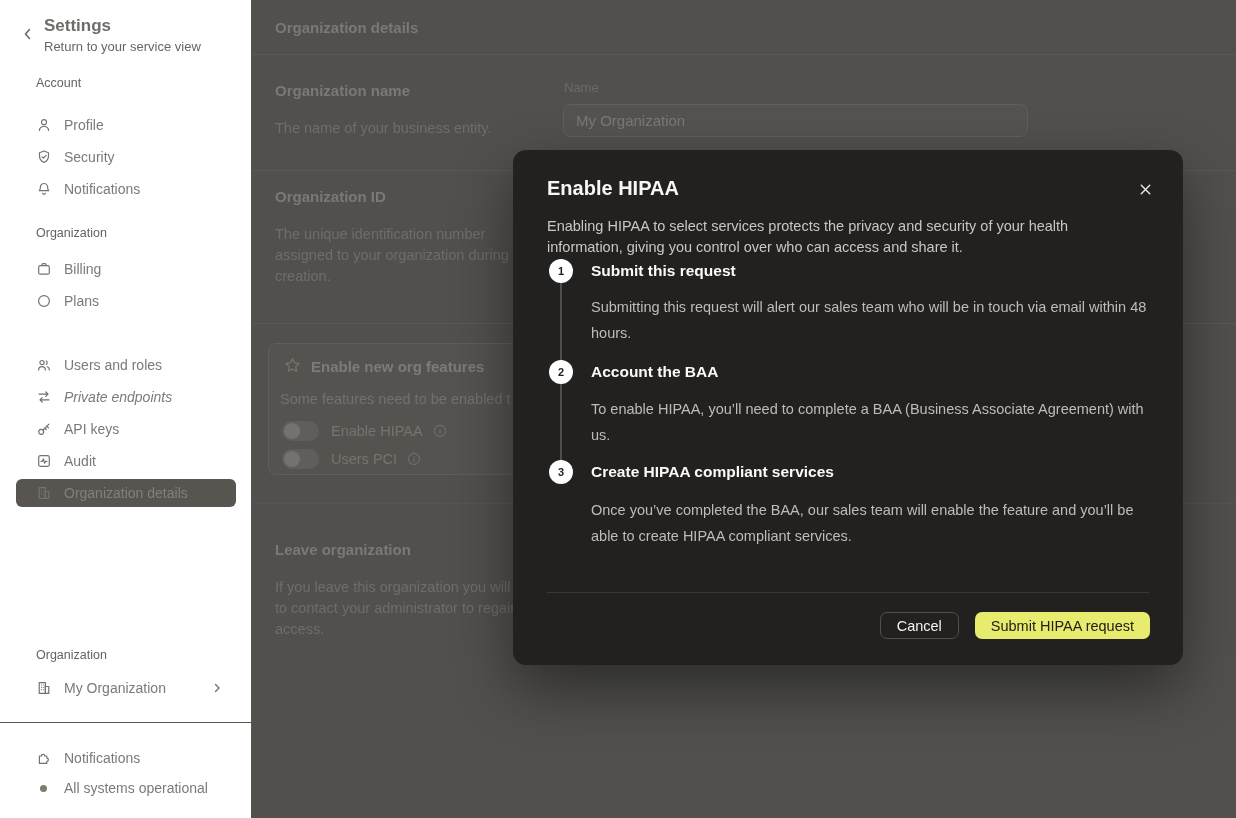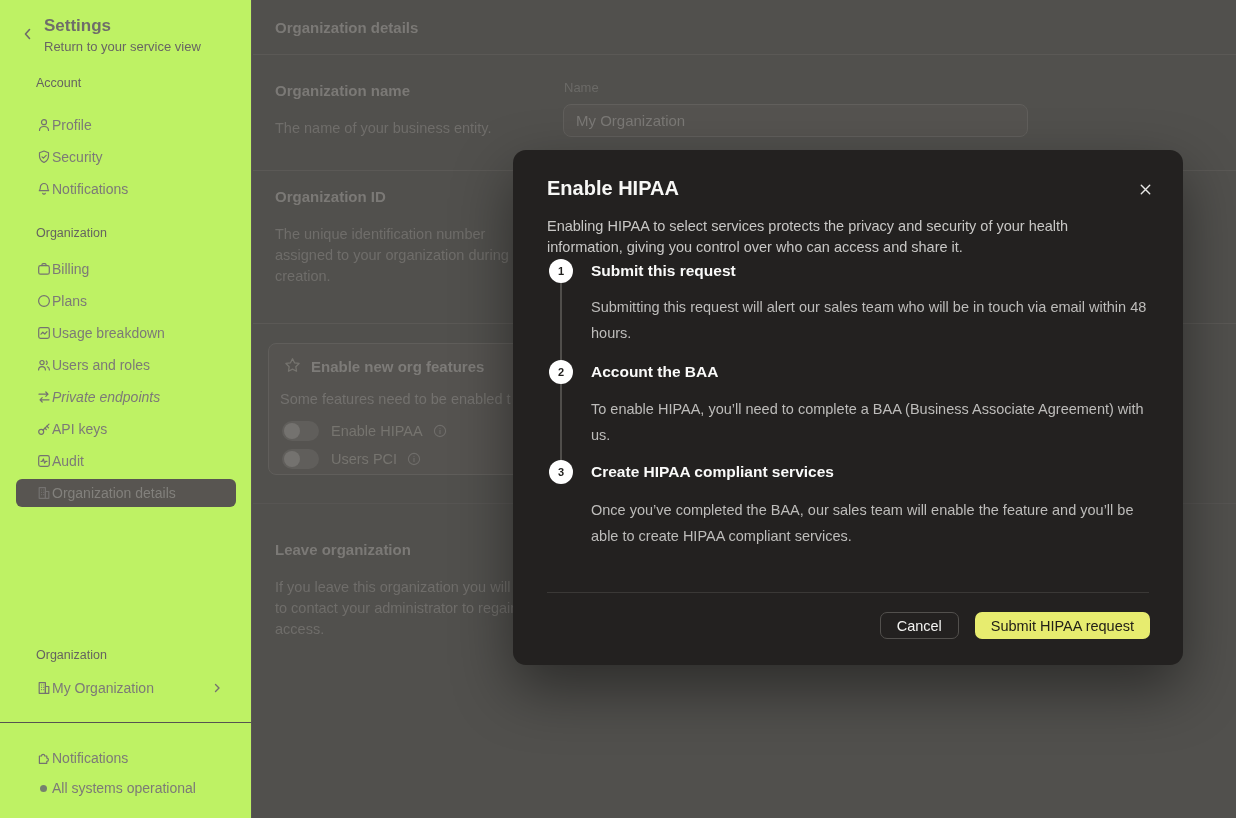--- a/index.html
+++ b/index.html
@@ -7,29 +7,29 @@
   body {
     font-family:"Liberation Sans", sans-serif;
     background:#51504d;
     position:relative;
     overflow:hidden;
     -webkit-font-smoothing:antialiased;
   }
   
   .sidebar {
     position:absolute; left:0; top:0; width:252px; height:818px;
-    background:#bef264; border-right:1px solid #585653;
+    background:#ffffff; border-right:1px solid #585653;
   }
   .sb-back { position:absolute; left:20px; top:26px; width:16px; height:16px; color:#6e6c69; cursor:pointer;}
   .sb-title { position:absolute; left:44px; top:16px; font-size:17px; font-weight:700; color:#6f6d6a; }
   .sb-sub { position:absolute; left:44px; top:39px; font-size:13px; color:#686663; }
   .sb-label { position:absolute; left:36px; font-size:12.5px; color:#656360; }
   .nav-item {
     position:absolute; left:16px; width:220px; height:28px;
-    display:flex; align-items:center; padding-left:20px;
+    display:flex; align-items:center; gap:12px; padding-left:20px;
     font-size:14px; color:#7c7a77; border-radius:6px; cursor:pointer;
   }
   .nav-item.selected { background:#585551; color:#82807c; }
   .nav-item .ico { width:16px; height:16px; color:#747270; flex:0 0 16px; display:flex; }
   .nav-item .chev { margin-left:auto; margin-right:14px; width:10px; height:10px; color:#74726f;}
   .sb-divider { position:absolute; left:0; top:722px; width:252px; height:1px; background:#565451; }
   .status-dot { width:7px; height:7px; border-radius:50%; background:#75806e; margin-left:4px; margin-right:5px; flex:0 0 7px;}
   
   .main { position:absolute; left:253px; top:0; right:0; height:818px; }
   .main-header-title { position:absolute; left:22px; top:19px; font-size:15px; font-weight:700; color:#7b7976; }
@@ -137,29 +137,20 @@
       </span>
     <span>Billing</span>
   </div>
   <div class="nav-item" style="top:287px;">
     <span class="ico">
         <svg viewBox="0 0 16 16" width="16" height="16" fill="none" stroke="currentColor" stroke-width="1.2">
           <circle cx="8" cy="8" r="5.4"></circle>
         </svg>
       </span>
     <span>Plans</span>
-  </div>
-  <div class="nav-item" style="top:319px;">
-    <span class="ico">
-        <svg viewBox="0 0 16 16" width="16" height="16" fill="none" stroke="currentColor" stroke-width="1.2" stroke-linecap="round" stroke-linejoin="round">
-          <rect x="2.7" y="2.7" width="10.6" height="10.6" rx="1.8"></rect>
-          <polyline points="5,9.2 6.8,7.2 8.8,9 11,6.6"></polyline>
-        </svg>
-      </span>
-    <span>Usage breakdown</span>
   </div>
   <div class="nav-item" style="top:351px;">
     <span class="ico">
         <svg viewBox="0 0 16 16" width="16" height="16" fill="none" stroke="currentColor" stroke-width="1.2" stroke-linecap="round">
           <circle cx="6" cy="5.6" r="2.1"></circle>
           <path d="M2.6,13 a3.4,3.4 0 0,1 6.8,0"></path>
           <path d="M10.3,4 a2.1,2.1 0 0,1 0,3.4"></path>
           <path d="M11.4,9.8 a3.4,3.4 0 0,1 2,3.2"></path>
         </svg>
       </span>

